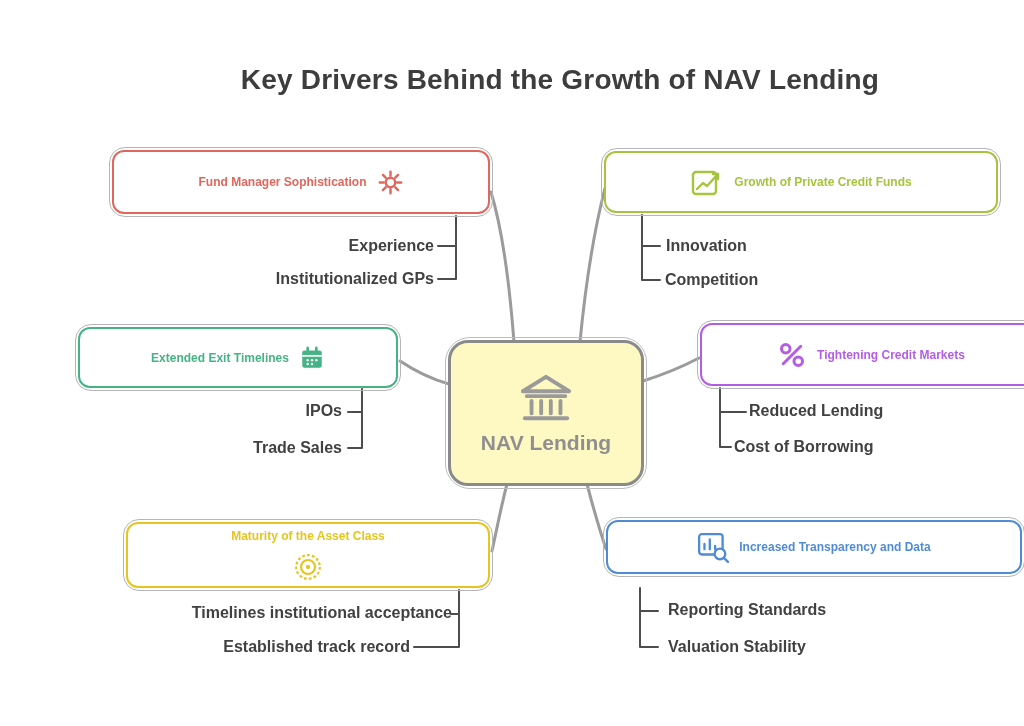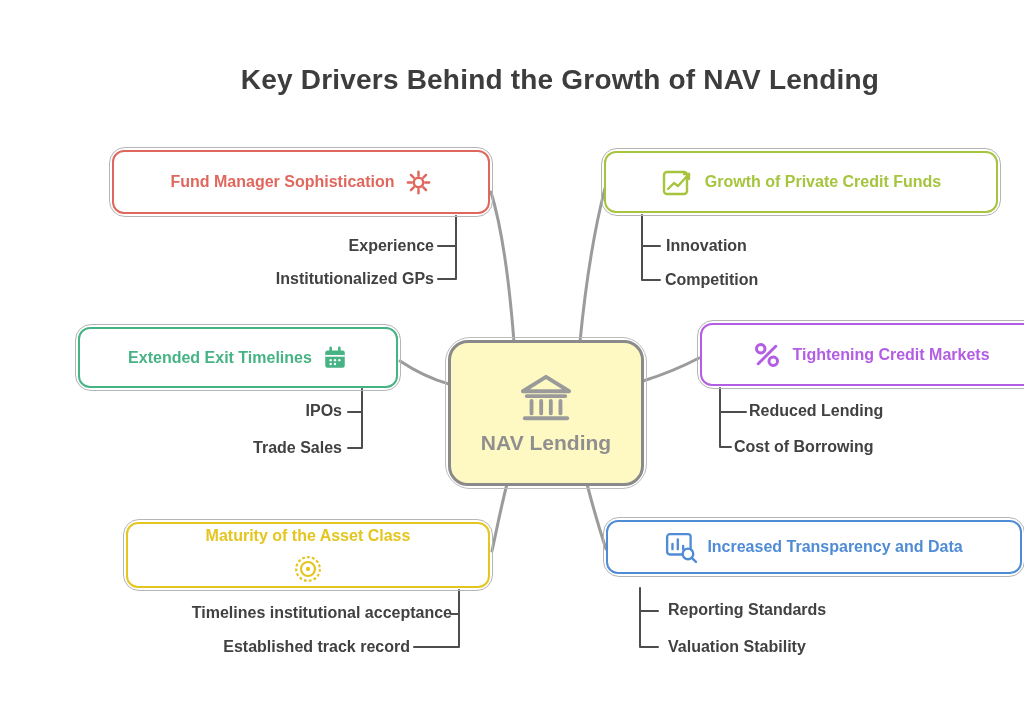--- a/index.html
+++ b/index.html
@@ -13,21 +13,21 @@
   }
   svg.links{position:absolute;left:0;top:0;pointer-events:none;}
   .curve{stroke:#9b9b9b;stroke-width:3;fill:none;stroke-linecap:round;}
   .bracket{stroke:#4d4d4d;stroke-width:2;fill:none;stroke-linecap:round;}
 
   .branch{
     position:absolute;display:flex;align-items:center;justify-content:center;
     gap:10px;box-sizing:border-box;padding:0 14px;
     border:2.5px solid var(--c,#888);color:var(--c,#888);
     border-radius:12px;background:#fff;
-    font-weight:bold;font-size:16px;white-space:nowrap;cursor:pointer;
+    font-weight:bold;font-size:12px;white-space:nowrap;cursor:pointer;
   }
   .branch::before{
     content:"";position:absolute;inset:-5px;border:1.5px solid #b5b5b5;
     border-radius:16px;pointer-events:none;
   }
   .branch .icon{flex:0 0 auto;display:block;}
 
   .center-node{
     position:absolute;left:400px;top:340px;width:196px;height:146px;
     box-sizing:border-box;border:3px solid #8a8a8a;border-radius:20px;

